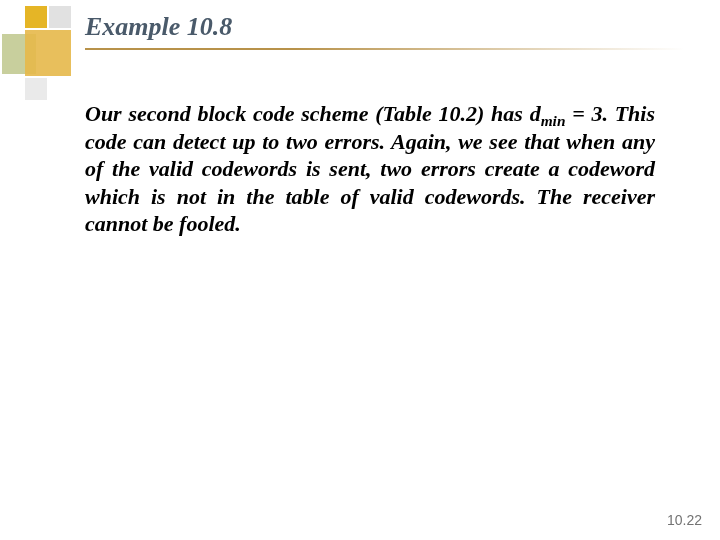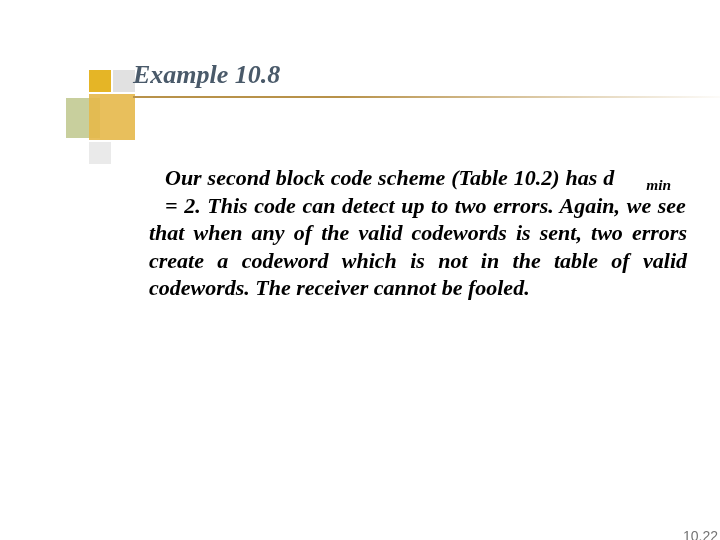--- a/index.html
+++ b/index.html
@@ -1,15 +1,15 @@
 <!DOCTYPE html>
 <html><head>
 <meta charset="utf-8">
 <style>
-  * { margin: 16px; padding: 0; box-sizing: border-box; }
+  * { margin: 0; padding: 0; box-sizing: border-box; }
   body {
     width: 720px;
     height: 540px;
     background: #ffffff;
     font-family: Georgia, 'Times New Roman', serif;
     position: relative;
     overflow: hidden;
   }
   .decoration {
     position: absolute;
@@ -113,17 +113,17 @@
   <div class="sq-small-2"></div>
   <div class="sq-big"></div>
   <div class="sq-bottom"></div>
 </div>
 
 <div class="title">Example 10.8</div>
 <div class="rule"></div>
 
 <div class="content">
   <p class="para">
-    <span>Our second block code scheme (Table 10.2) has d</span><span class="sub">min</span><span> = 2. This code can detect up to two errors. Again, we see that when any of the valid codewords is sent, two errors create a codeword which is not in the table of valid codewords. The receiver cannot be fooled.</span>
+    <span>Our second block code scheme (Table 10.2) has d</span><span class="sub">min</span><span> = 3. This code can detect up to two errors. Again, we see that when any of the valid codewords is sent, two errors create a codeword which is not in the table of valid codewords. The receiver cannot be fooled.</span>
   </p>
 </div>
 
 <div class="footer">10.22</div>
 
 </body></html>

